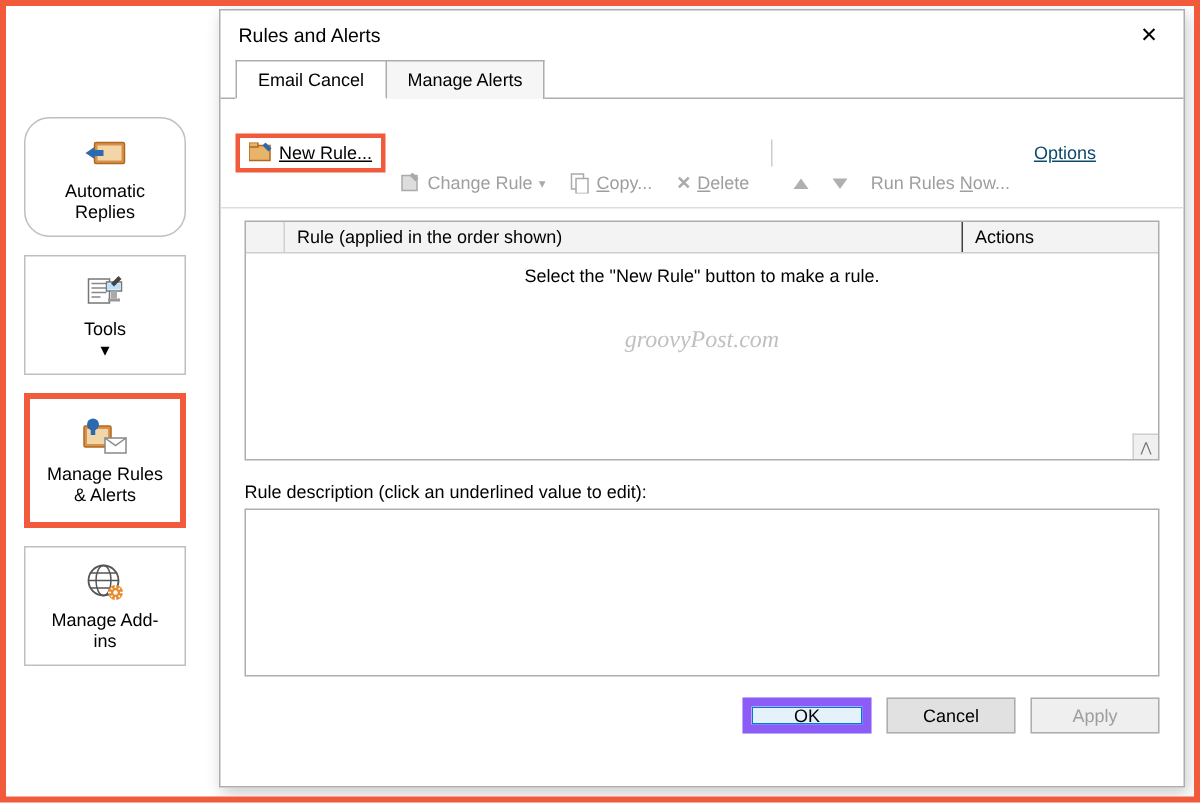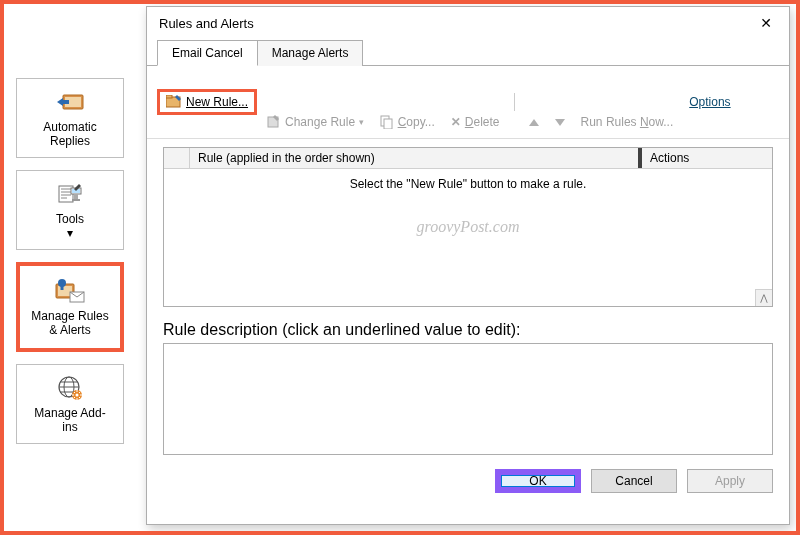--- a/index.html
+++ b/index.html
@@ -33,21 +33,21 @@
     background: #fff;
     cursor: pointer;
     padding: 6px 2px;
   }
   .side-btn.highlighted {
     border: 4px solid #F15B3C;
     height: 90px;
   }
   .side-btn .icon-wrap { height: 30px; display:flex; align-items:center; justify-content:center;}
   .side-btn .label { margin-top: 4px; font-size: 12px; line-height: 1.15; }
-  .side-btn.first-gap { margin-top: 64px; }
+  .side-btn.first-gap { margin-top: 64px; border-radius: 17px; }
   .dialog {
     position: absolute;
     left: 142px;
     top: 2px;
     right: 6px;
     bottom: 6px;
     background: #fff;
     border: 1px solid #adadad;
     box-shadow: 2px 4px 10px rgba(0,0,0,0.2);
     display: flex;
@@ -113,21 +113,21 @@
     position: relative;
   }
   .rulelist-head {
     display: flex;
     background: #f3f3f3;
     border-bottom: 1px solid #d0d0d0;
   }
   .rl-col {
     padding: 3px 8px;
     font-size: 12px;
-    border-right: 4px solid #404040;
+    border-right: 1px solid #404040;
   }
   .rl-col.checkcol { width: 26px; border-right: 1px solid #d0d0d0; }
   .rl-col.rulecol { flex: 1; }
   .rl-col.actcol { width: 130px; border-right:none; }
   .rl-empty {
     text-align: center;
     padding-top: 8px;
     font-size: 12px;
   }
   .rl-scrollbtn {
@@ -144,21 +144,21 @@
     left: 50%; top: 70px;
     transform: translateX(-50%);
     font-family: "Times New Roman", serif;
     font-style: italic;
     font-size: 16px;
     color: rgba(130,130,130,0.5);
     pointer-events: none;
   }
   .desc-label {
     margin: 14px 16px 4px 16px;
-    font-size: 16px;
+    font-size: 12px;
   }
   .desc-box {
     margin: 0 16px 0 16px;
     border: 1px solid #adadad;
     height: 112px;
   }
   .dlg-buttons {
     display: flex;
     justify-content: flex-end;
     gap: 10px;

